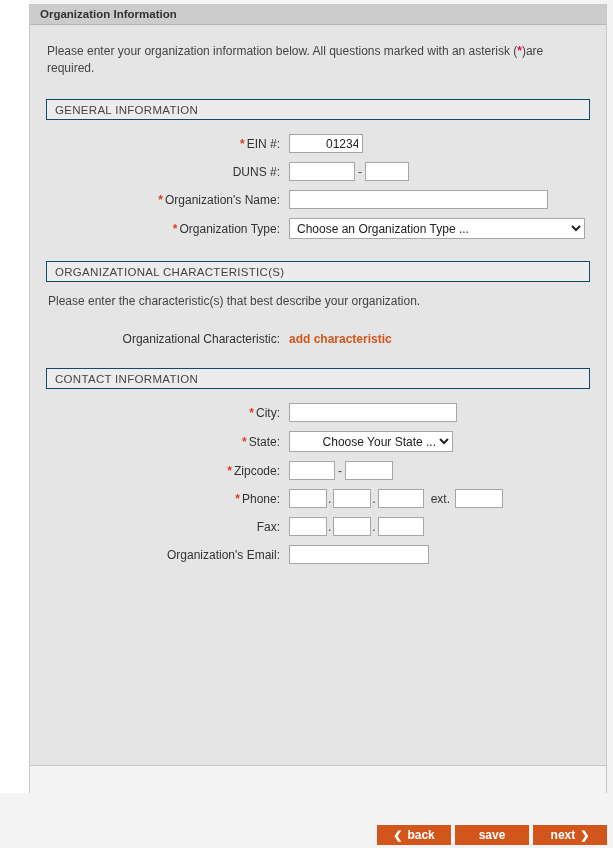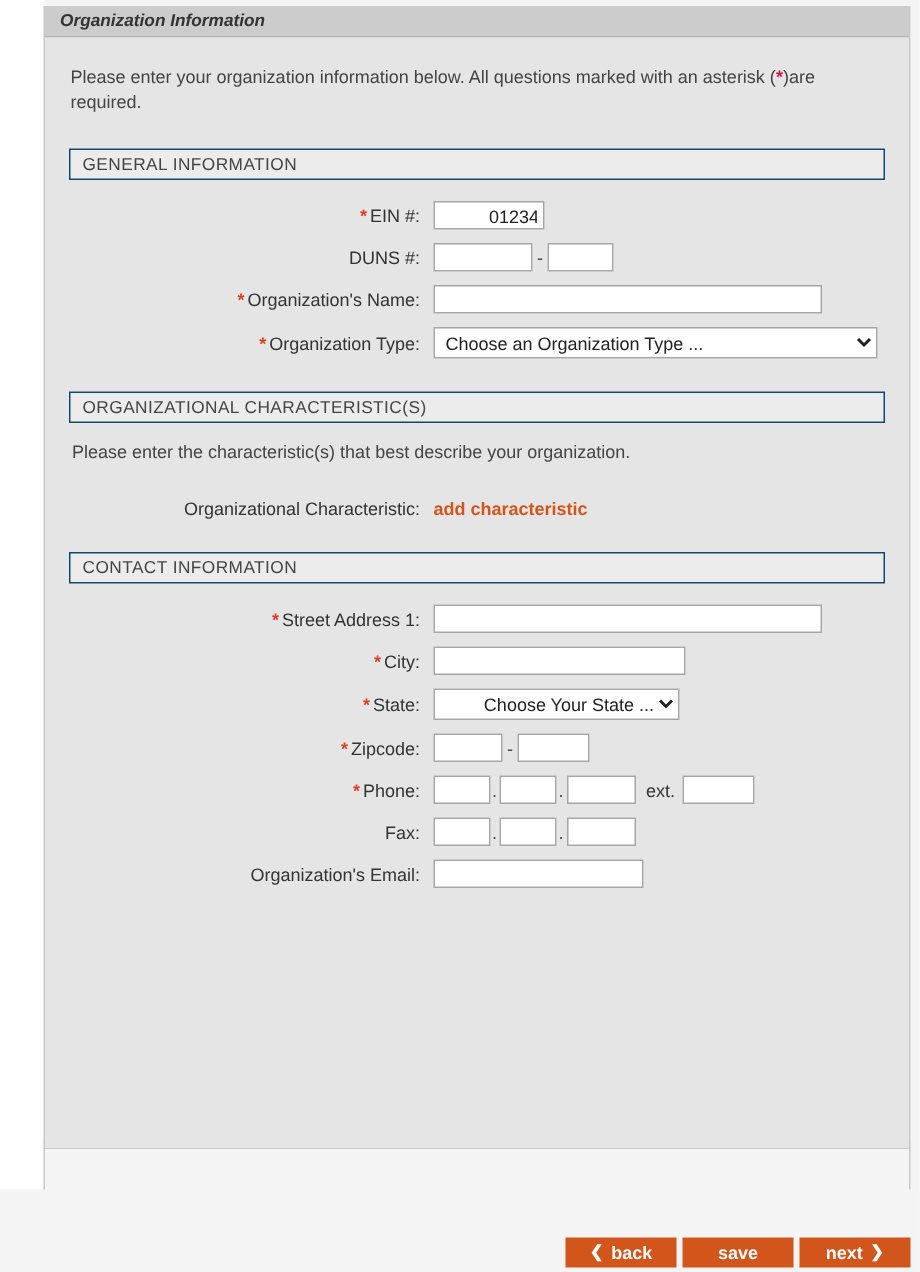--- a/index.html
+++ b/index.html
@@ -37,21 +37,20 @@
   .panel-header {
     height: 21px;
     background: #cccccc;
     border-bottom: 1px solid #b5b5b5;
     display: flex;
     align-items: center;
     padding-left: 10px;
     font-weight: bold;
     font-size: 11.5px;
     color: #333;
-    font-style: italic;
   }
 
   .panel-body {
     padding: 14px 16px 0 16px;
     background: #e5e5e5;
     min-height: 740px;
   }
 
   .intro {
     font-size: 12px;
@@ -281,24 +280,20 @@
         <div class="lbl">Organizational Characteristic:</div>
         <a class="addlink">add characteristic</a>
       </div>
 
       <div class="section-head">
         <span>CONTACT INFORMATION</span>
       </div>
 
       <div class="form-rows">
 
-        <div class="row">
-          <div class="lbl"><span class="ast">*</span><span>Street Address 1:</span></div>
-          <input class="fld addr" type="text" value="" style="">
-        </div>
 
 
         <div class="row">
           <div class="lbl"><span class="ast">*</span><span>City:</span></div>
           <input class="fld city" type="text" value="" style="">
         </div>
 
         <div class="row">
           <div class="lbl"><span class="ast">*</span><span>State:</span></div>
           <select class="sel state">

